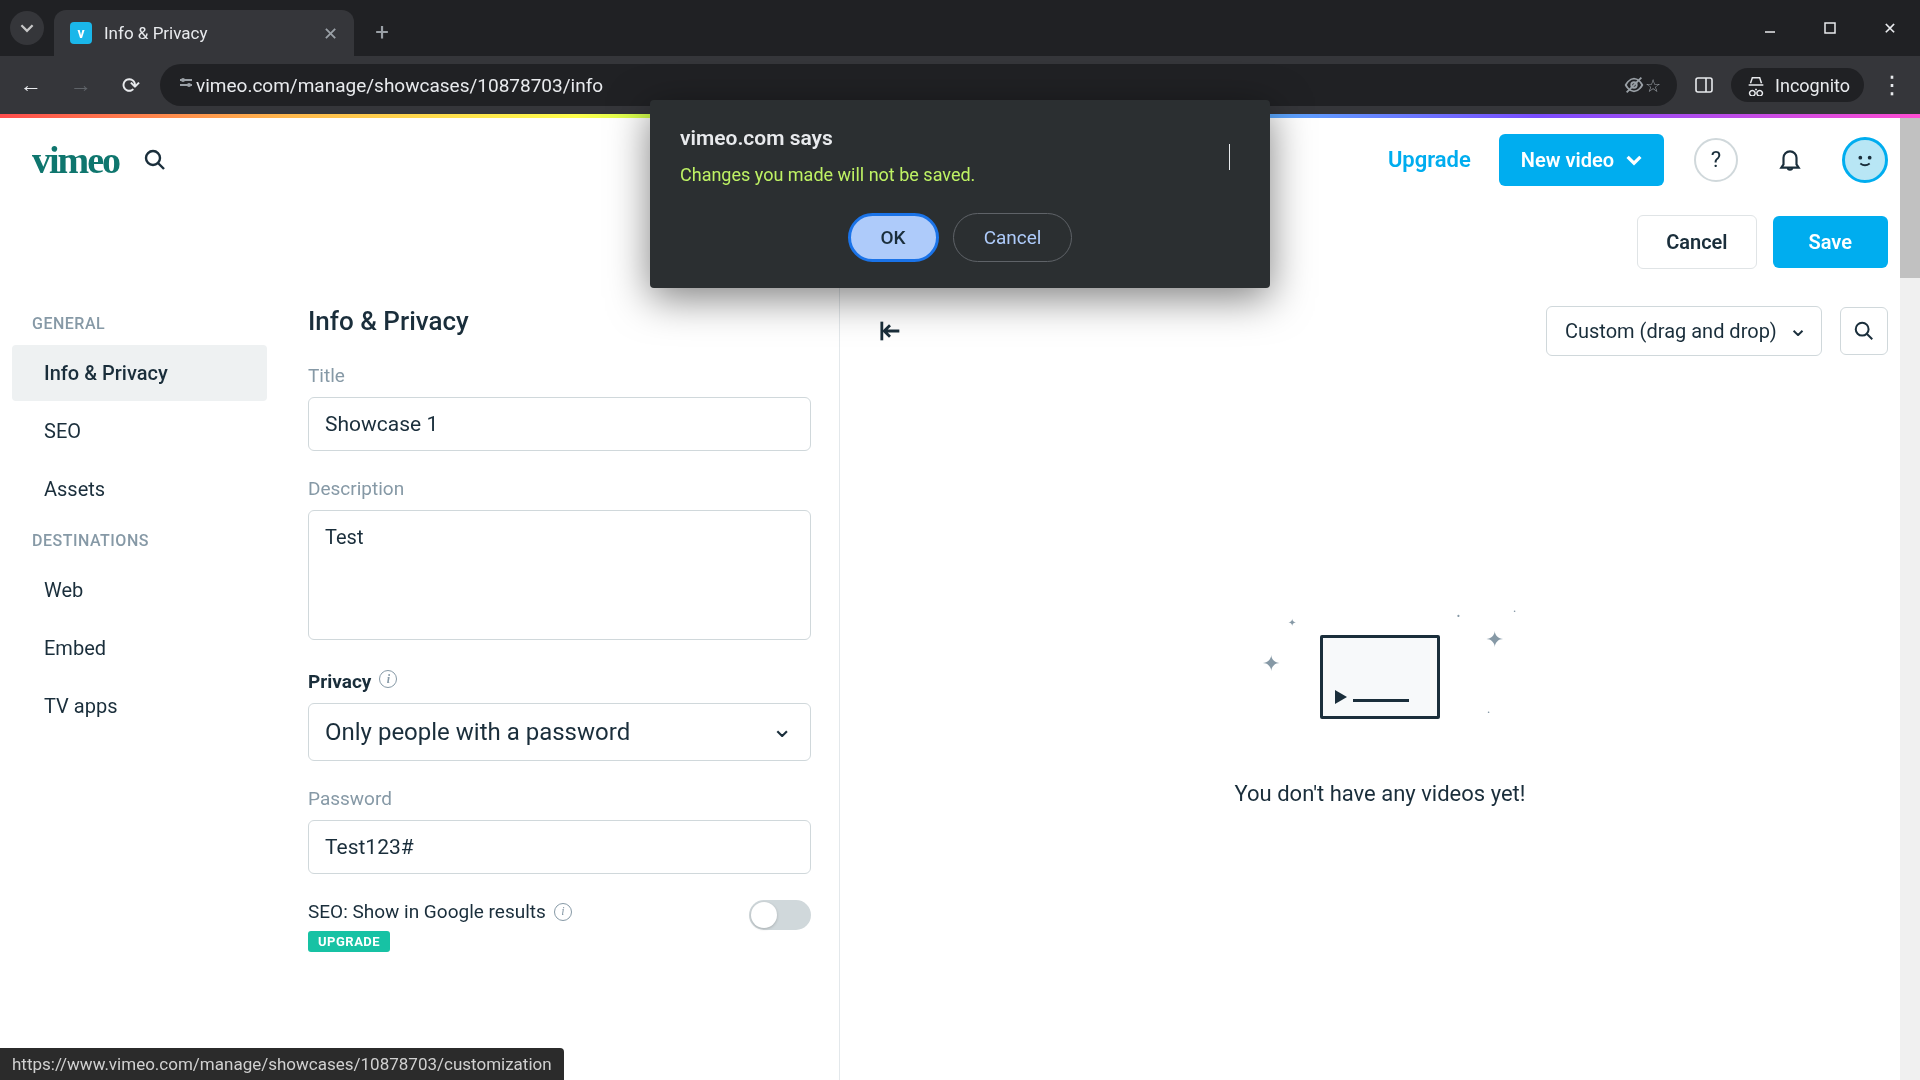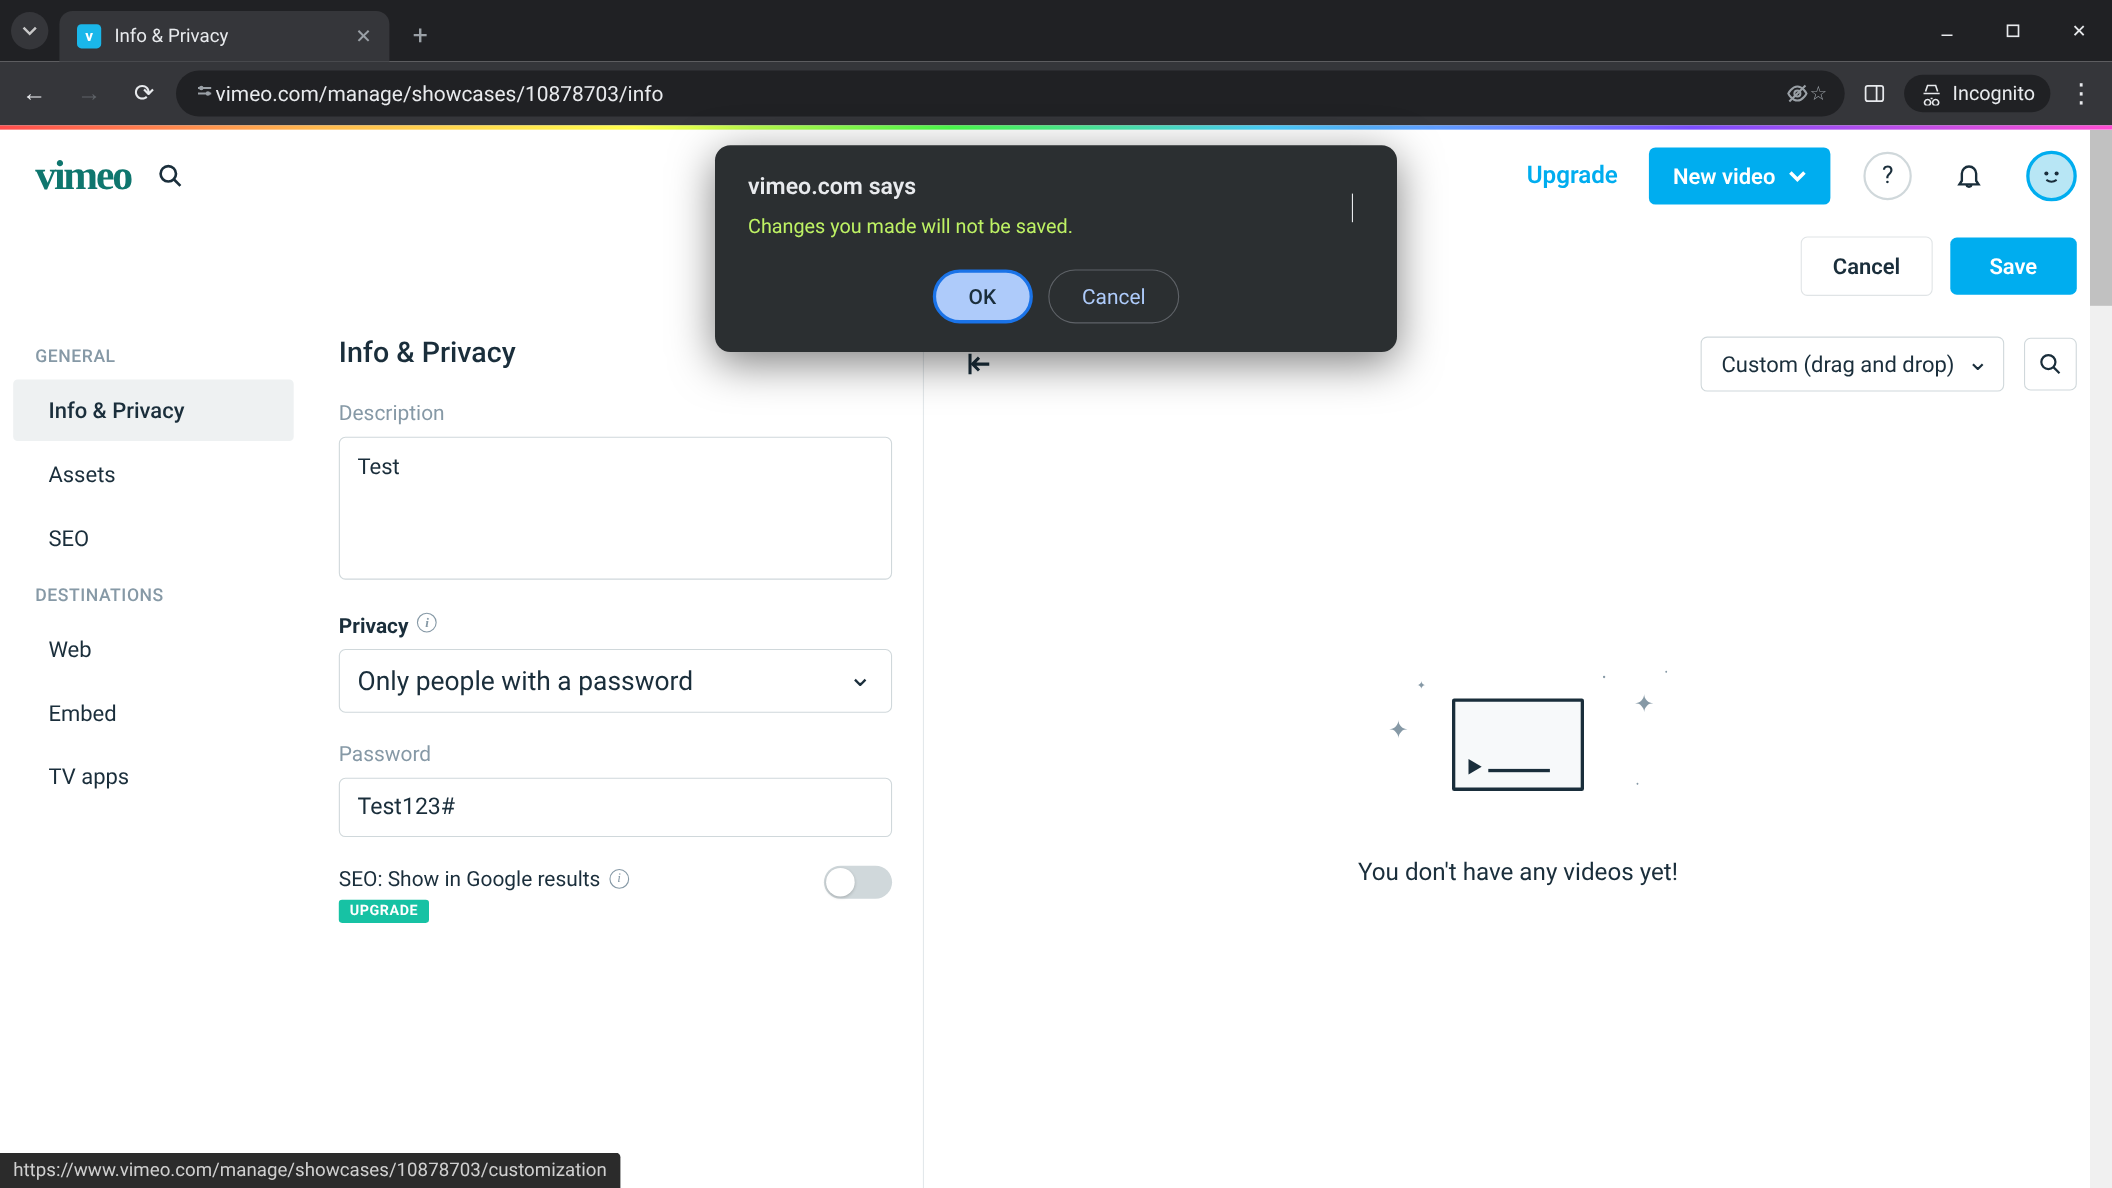--- a/index.html
+++ b/index.html
@@ -95,21 +95,21 @@
 .sparkle.s3 { top:20px; right:-24px; font-size:22px; }
 .sparkle.s4 { top:4px; right:20px; font-size:10px; }
 .sparkle.s5 { bottom:30px; right:-10px; font-size:8px; }
 .sparkle.s6 { top:0; right:-36px; font-size:8px; }
 .empty-text { font-size:22px; color:#1a2e3b; }
 
 
 .status-bar { position:fixed; bottom:0; left:0; background:#2b2b2b; color:#d0d0d0; font-size:17px; padding:6px 12px; border-top-right-radius:4px; z-index:5; }
 
 
-.js-dialog { position:fixed; top:132px; left:650px; width:620px; background:#2b2f31; border-radius:14px; box-shadow:0 10px 40px rgba(0,0,0,0.5); padding:26px 30px; z-index:100; color:#e8eaed; }
+.js-dialog { position:fixed; top:100px; left:650px; width:620px; background:#2b2f31; border-radius:4px; box-shadow:0 10px 40px rgba(0,0,0,0.5); padding:26px 30px; z-index:100; color:#e8eaed; }
 .js-dialog-title { font-size:21px; font-weight:600; margin-bottom:14px; }
 .js-dialog-msg { font-size:18px; color:#bef264; margin-bottom:28px; }
 .js-dialog-actions { display:flex; justify-content:center; gap:14px; }
 .js-dialog-btn { padding:10px 30px; border-radius:26px; font-size:19px; cursor:pointer; }
 .js-dialog-btn.ok { background:#aecbfa; color:#1a2e3b; border:3px solid #1a73e8; font-weight:500; }
 .js-dialog-btn.cancel { background:transparent; color:#aecbfa; border:1.5px solid #5f6368; }
 .js-dialog-caret { position:absolute; top:44px; right:40px; width:1px; height:26px; background:#e8eaed; }
 
 .page-scrollbar { position:fixed; right:0; top:118px; bottom:0; width:20px; background:#f0f0f0; }
 .page-scrollbar-thumb { width:100%; height:160px; background:#c1c1c1; }
@@ -223,31 +223,35 @@
 <div class="action-bar">
   <button class="btn-cancel">Cancel</button>
   <button class="btn-save">Save</button>
 </div>
 
 <div class="main-area">
 
   <div class="sidebar">
     <div class="sidebar-section-label">GENERAL</div>
     <div class="sidebar-item active">Info &amp; Privacy</div>
+    <div class="sidebar-item">SEO</div>
     <div class="sidebar-item">Assets</div>
-    <div class="sidebar-item">SEO</div>
     <div class="sidebar-section-label">DESTINATIONS</div>
     <div class="sidebar-item">Web</div>
     <div class="sidebar-item">Embed</div>
     <div class="sidebar-item">TV apps</div>
   </div>
 
   <div class="form-panel">
     <h2 class="panel-heading">Info &amp; Privacy</h2>
 
+    <div class="form-group">
+      <label class="form-label">Title</label>
+      <input class="form-input" value="Showcase 1" style="">
+    </div>
 
     <div class="form-group">
       <label class="form-label">Description</label>
       <textarea class="form-textarea" style="">Test</textarea>
     </div>
 
     <div class="form-group">
       <label class="form-label bold">
         <span>Privacy</span>
         <span class="info-icon">i</span>

